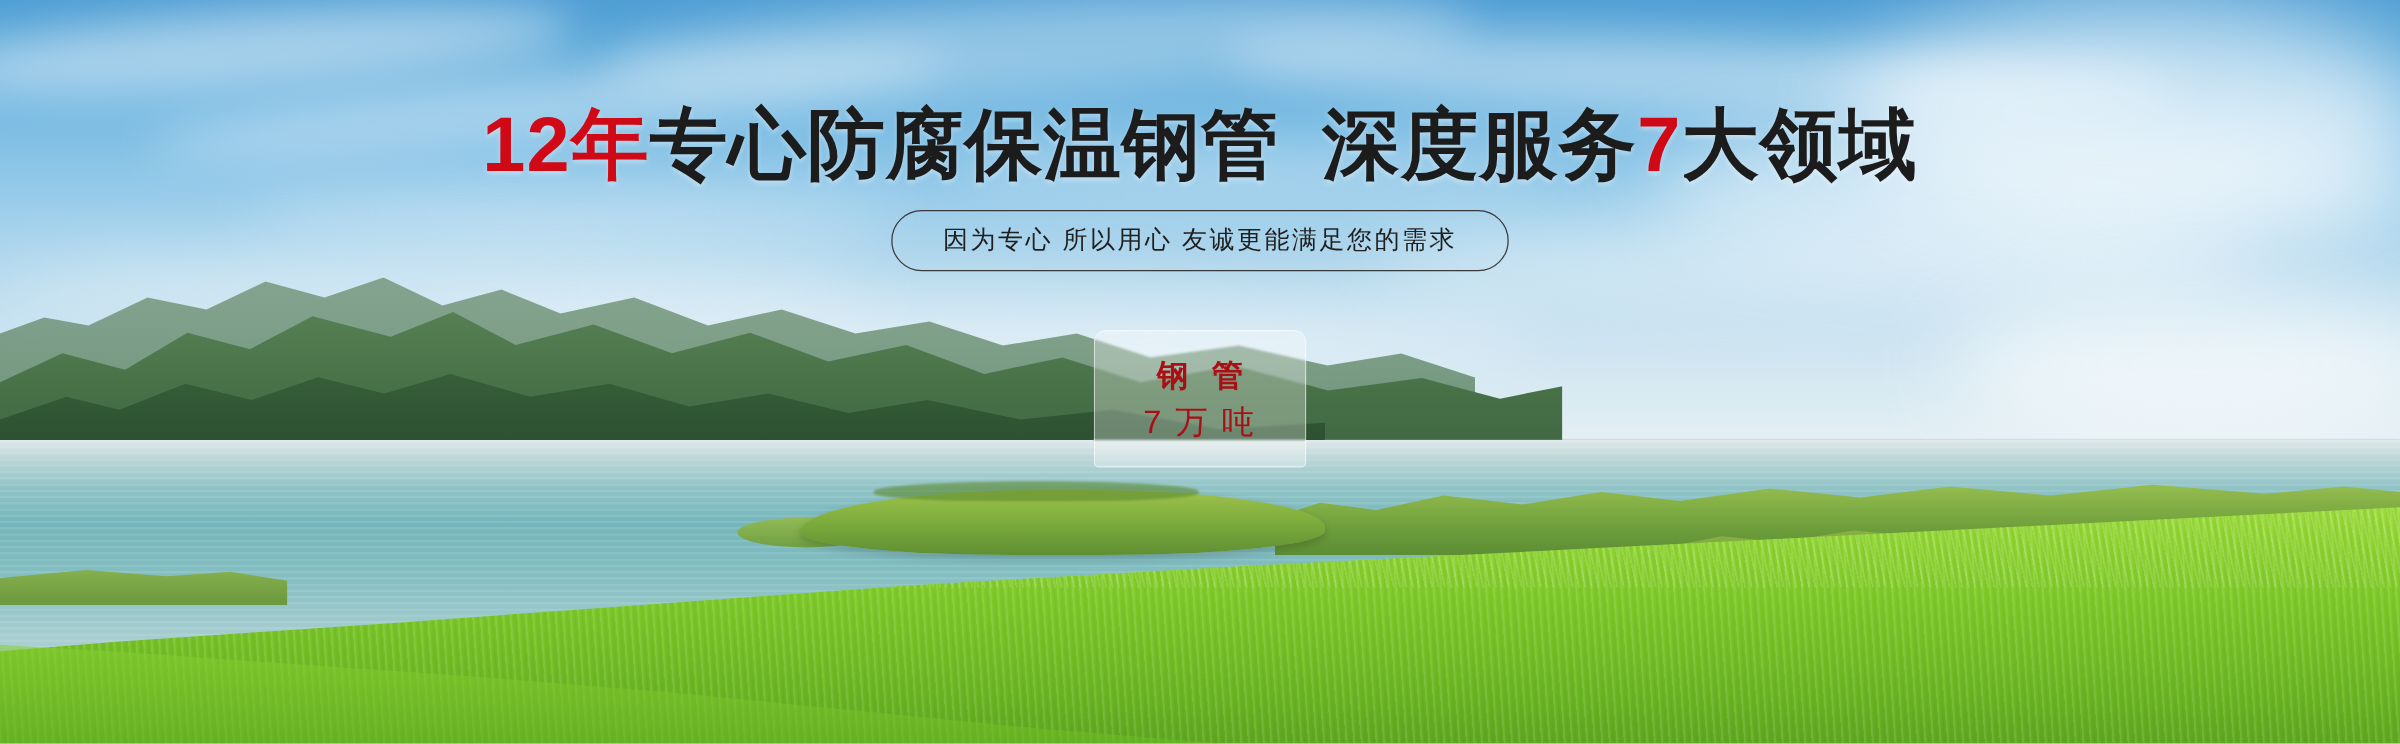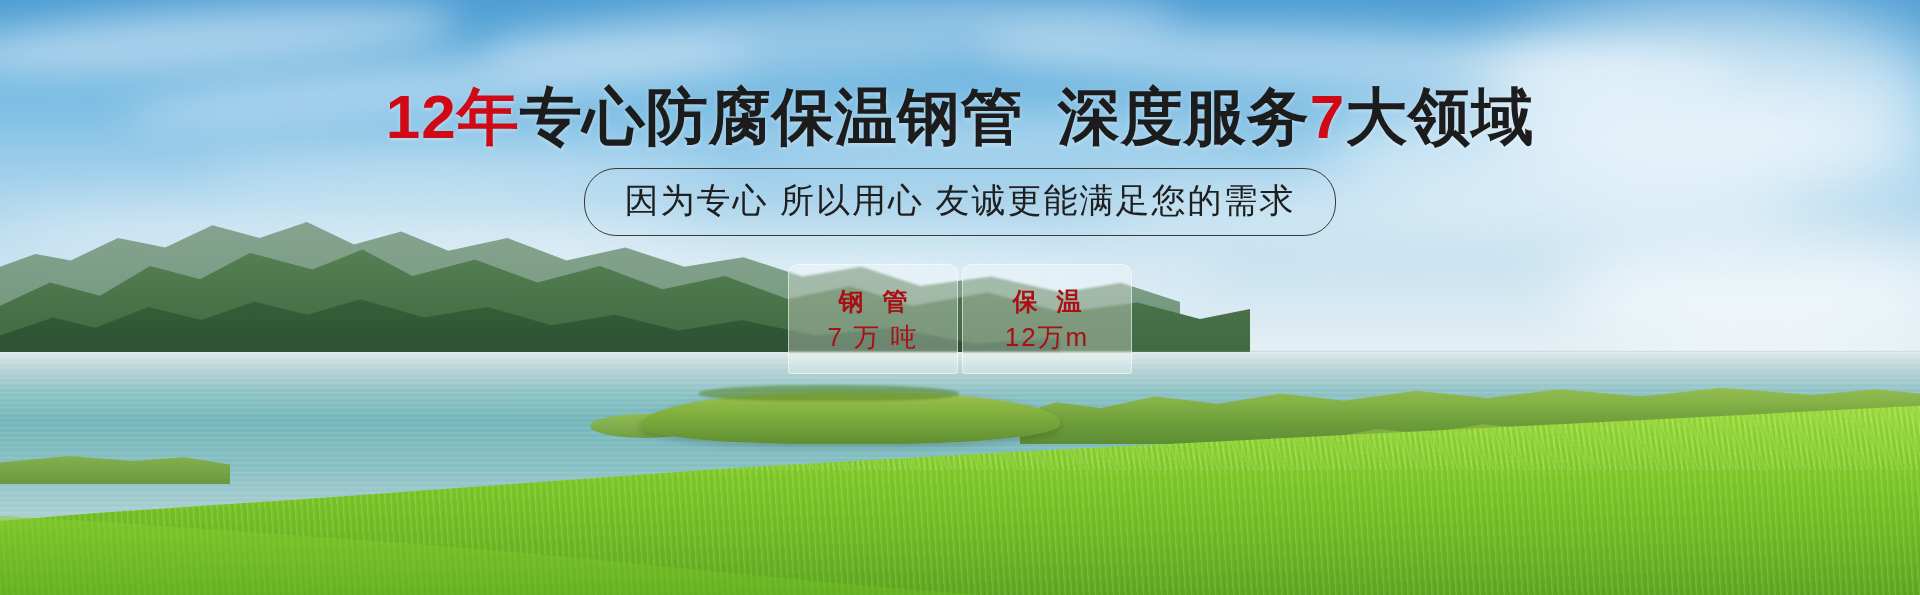--- a/index.html
+++ b/index.html
@@ -243,21 +243,21 @@
     position:absolute;
     left:0; top:168px;
     width:1920px;
     text-align:center;
   }
   .subtitle {
     display:inline-block;
     padding:9px 40px 11px;
     border:1.6px solid #3a3a3a;
     border-radius:32px;
-    font-size:34px;
+    font-size:20px;
     font-weight:400;
     color:#1f1f1f;
     letter-spacing:2px;
     white-space:nowrap;
     background:transparent;
   }
 
   
   .cards {
     position:absolute;
@@ -354,20 +354,16 @@
   </div>
 
   <div class="cards">
 
     <div class="card">
       <div class="card-label">钢 管</div>
       <div class="card-value">7 万 吨</div>
     </div>
 
 
-    <div class="card">
-      <div class="card-label">保 温</div>
-      <div class="card-value">12万m</div>
-    </div>
 
   </div>
 
 </div>
 
 </body></html>

